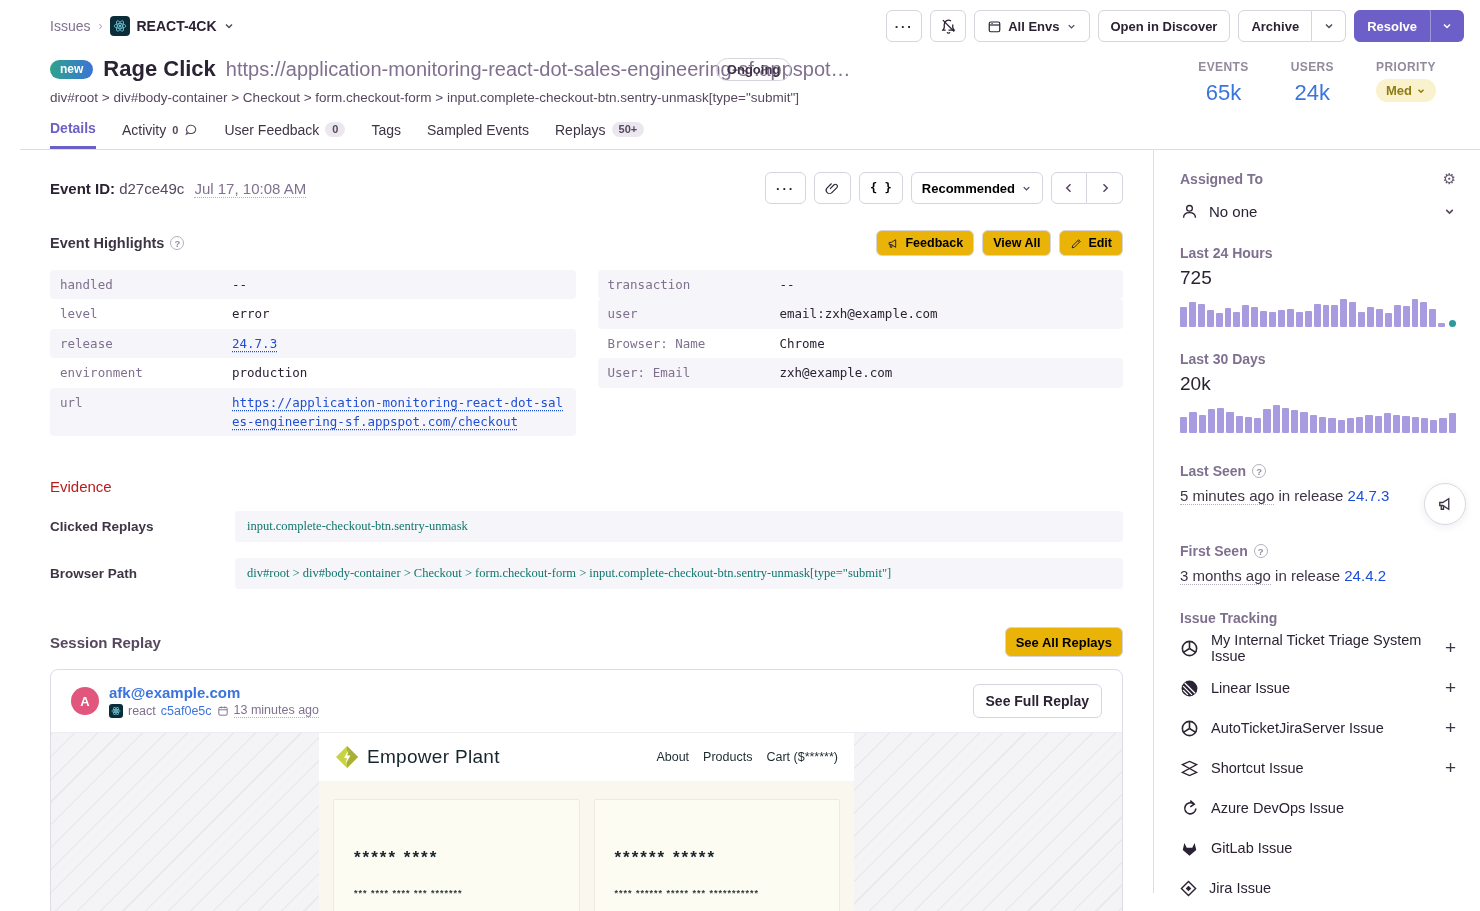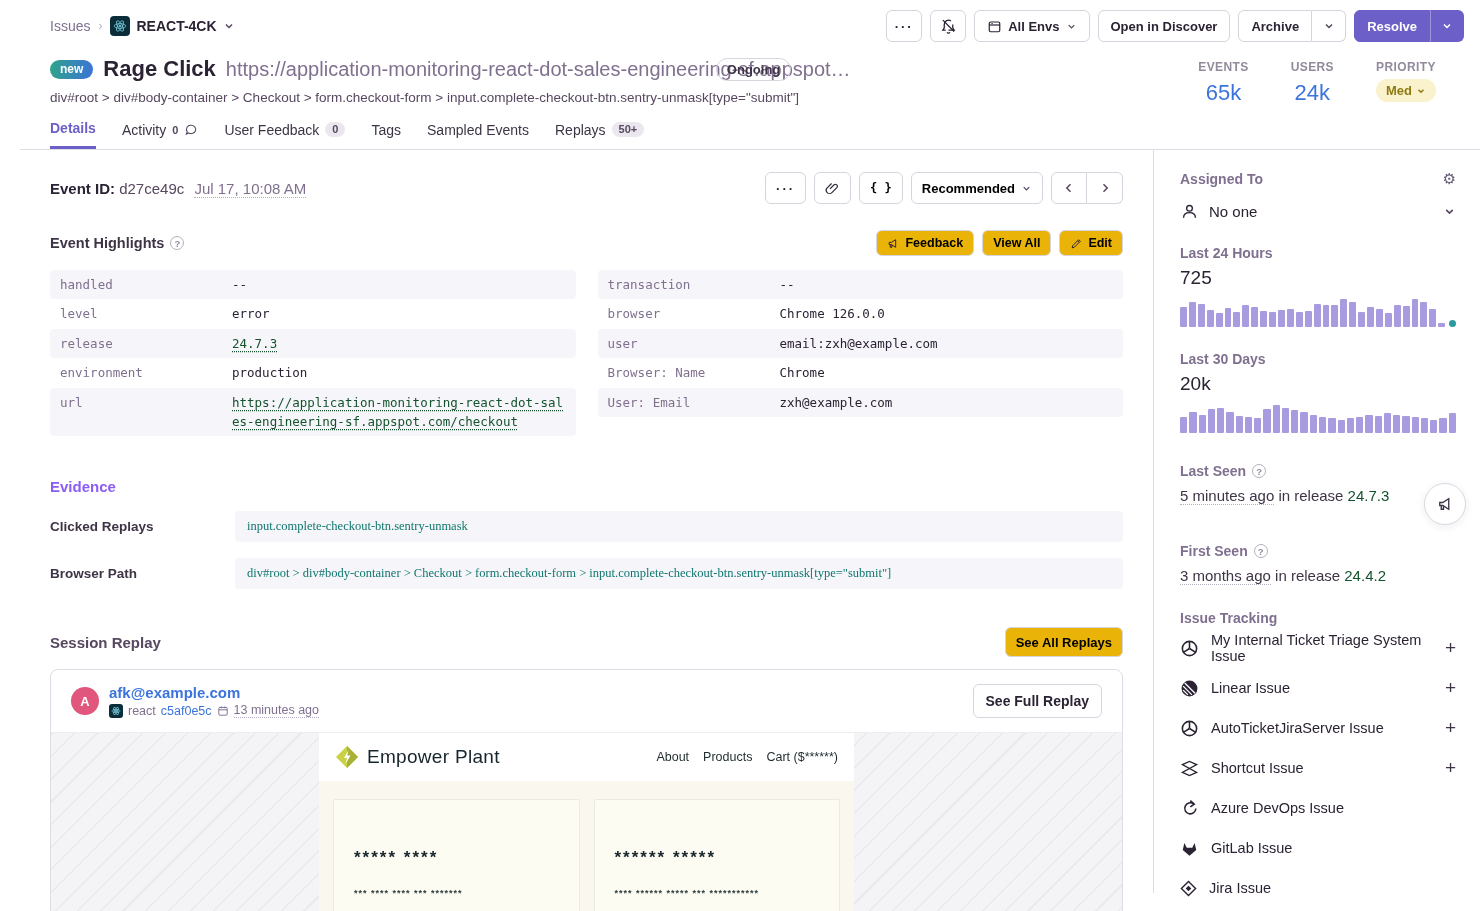--- a/index.html
+++ b/index.html
@@ -71,21 +71,21 @@
     display:inline-flex; align-items:center; justify-content:center; font-weight:700; }
   .hl-btns { display:flex; gap:8px; }
   .sm-btn { height:26px; padding:0 10px; display:inline-flex; align-items:center; gap:5px; border:1px solid #d8d4de;
     border-radius:6px; background:#eab308; font-size:12.5px; font-weight:700; cursor:pointer; }
   .kv-wrap { display:flex; gap:22px; margin-top:14px; }
   .kv-table { flex:1; }
   .kv-row { display:flex; padding:5px 10px; border-radius:4px; font-family:"DejaVu Sans Mono", monospace; font-size:12.5px; line-height:1.55; }
   .kv-row.alt { background:#f6f5f9; }
   .kv-key { width:172px; flex-shrink:0; color:#80708f; }
   .kv-val { color:#2b2233; word-break:break-all; }
-  .kv-val a, .lnk { color:#14532d; text-decoration:underline; text-decoration-style:dotted; text-underline-offset:3px; cursor:pointer; }
+  .kv-val a, .lnk { color:#1d4ed8; text-decoration:underline; text-decoration-style:dotted; text-underline-offset:3px; cursor:pointer; }
 
   
   .evidence { margin-top:42px; }
   .ev-row { display:flex; align-items:center; margin-top:16px; }
   .ev-label { width:185px; flex-shrink:0; font-size:13.5px; font-weight:700; color:#3e3446; }
   .ev-box { flex:1; background:#f6f5f9; border-radius:4px; padding:8px 12px; font-family:Liberation Serif, serif;
     font-size:12.5px; color:#0f766e; white-space:nowrap; overflow:hidden; }
 
   
   .sr-head { display:flex; justify-content:space-between; align-items:center; margin-top:38px; }
@@ -348,41 +348,37 @@
             <div class="kv-row alt">
               <div class="kv-key">url</div>
               <div class="kv-val"><a>https://application-monitoring-react-dot-sales-engineering-sf.appspot.com/checkout</a></div>
             </div>
           </div>
         <div class="kv-table" id="kv-right">
             <div class="kv-row alt">
               <div class="kv-key">transaction</div>
               <div class="kv-val">--</div>
             </div>
-            <div class="kv-row">
-              <div class="kv-key">browser</div>
-              <div class="kv-val">Chrome 126.0.0</div>
-            </div>
             <div class="kv-row alt">
               <div class="kv-key">user</div>
               <div class="kv-val">email:zxh@example.com</div>
             </div>
             <div class="kv-row">
               <div class="kv-key">Browser: Name</div>
               <div class="kv-val">Chrome</div>
             </div>
             <div class="kv-row alt">
               <div class="kv-key">User: Email</div>
               <div class="kv-val">zxh@example.com</div>
             </div>
           </div>
       </div>
 
       <div class="evidence">
-        <div class="sec-title" style="font-weight:700;color:#8b5cf6;font-size:15px;">Evidence</div>
+        <div class="sec-title" style="font-weight:400;color:#b91c1c;font-size:15px;">Evidence</div>
         <div id="evidence-rows">
             <div class="ev-row">
               <div class="ev-label">Clicked Replays</div>
               <div class="ev-box">input.complete-checkout-btn.sentry-unmask</div>
             </div>
             <div class="ev-row">
               <div class="ev-label">Browser Path</div>
               <div class="ev-box">div#root &gt; div#body-container &gt; Checkout &gt; form.checkout-form &gt; input.complete-checkout-btn.sentry-unmask[type="submit"]</div>
             </div>
           </div>

